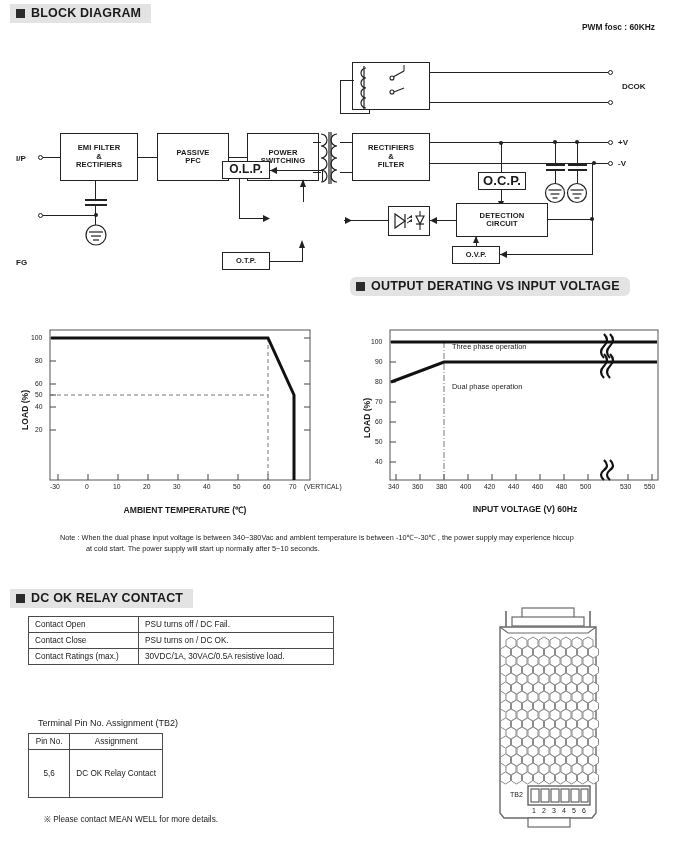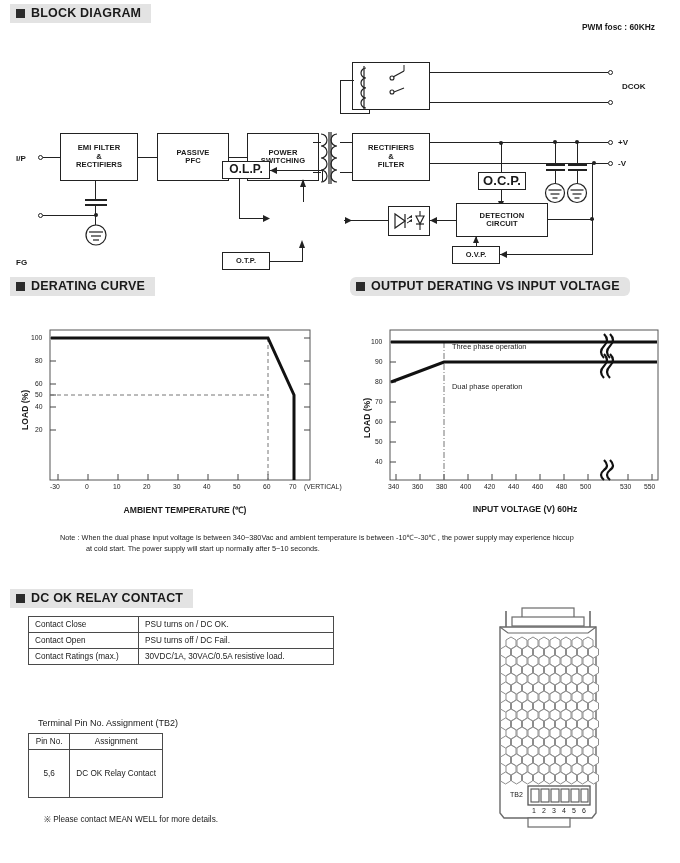--- a/index.html
+++ b/index.html
@@ -341,24 +341,20 @@
 
     <div class="blk" style="left:222px; top:222px; width:48px; height:18px; font-size:7.4px;">O.T.P.</div>
     <div class="ln hl" style="left:270px; top:231px; width:33px;"></div>
     <div class="ln vl" style="left:302px; top:214px; height:17px;"></div>
     <svg class="ov" width="12" height="10" style="left:297px; top:210px;">
       <polygon points="5,0 2,8 8,8" fill="#222"></polygon>
     </svg>
 
   </div>
 
-  <div class="sec-header" style="left:10px; top:277px;">
-    <span class="sq"></span>
-    <span>DERATING CURVE</span>
-  </div>
 
   <div class="chart-wrap" style="left:0; top:0; width:340px; height:0;">
     <svg class="ov" width="340" height="240" style="left:0px; top:310px;">
 
       <rect x="50" y="20" width="260" height="150" fill="#ffffff" stroke="#555" stroke-width="1"></rect>
 
       <g stroke="#444" stroke-width="1">
         <line x1="50" y1="28" x2="56" y2="28"></line>
         <line x1="50" y1="51" x2="56" y2="51"></line>
         <line x1="50" y1="74" x2="56" y2="74"></line>
@@ -495,26 +491,26 @@
   </div>
 
   <div class="sec-header" style="left:10px; top:589px;">
     <span class="sq"></span>
     <span>DC OK RELAY CONTACT</span>
   </div>
 
   <table class="dt" style="left:28px; top:616px; width:306px;">
     <tbody>
         <tr>
+      <td>Contact Open</td>
+      <td>PSU turns off / DC Fail.</td>
+    </tr>
+    <tr>
       <td style="width:110px;">Contact Close</td>
       <td>PSU turns on / DC OK.</td>
-    </tr>
-    <tr>
-      <td>Contact Open</td>
-      <td>PSU turns off / DC Fail.</td>
     </tr>
     <tr>
       <td>Contact Ratings (max.)</td>
       <td>30VDC/1A, 30VAC/0.5A resistive load.</td>
     </tr>
   </tbody>
     </table>
 
   <div class="tbl-caption" style="left:38px; top:718px;">Terminal Pin No.  Assignment (TB2)</div>
 

